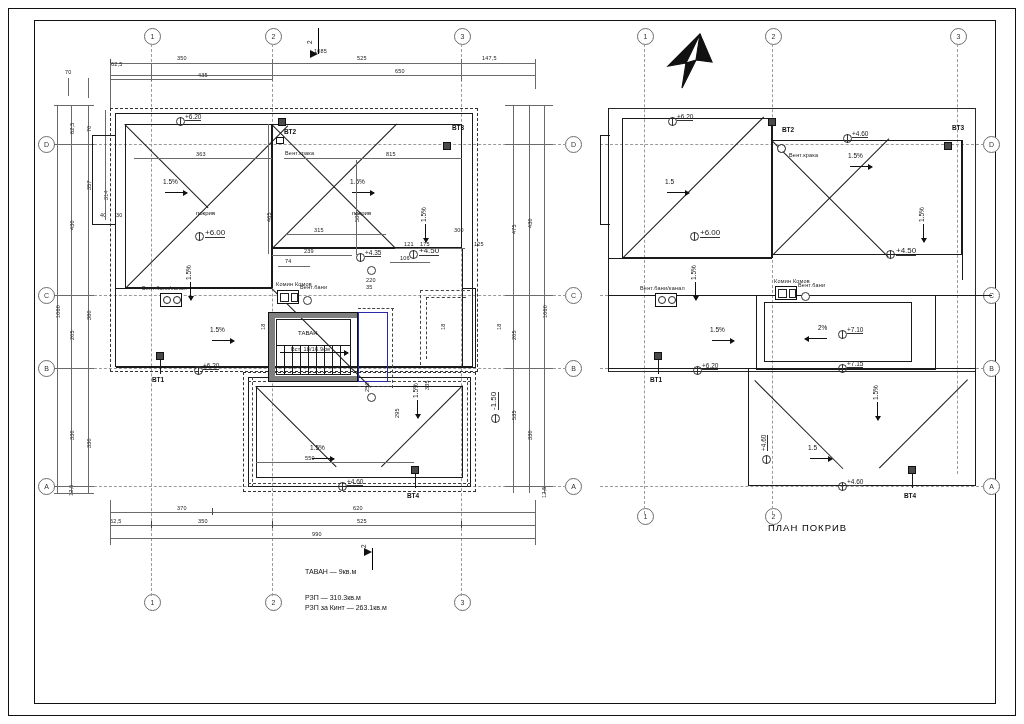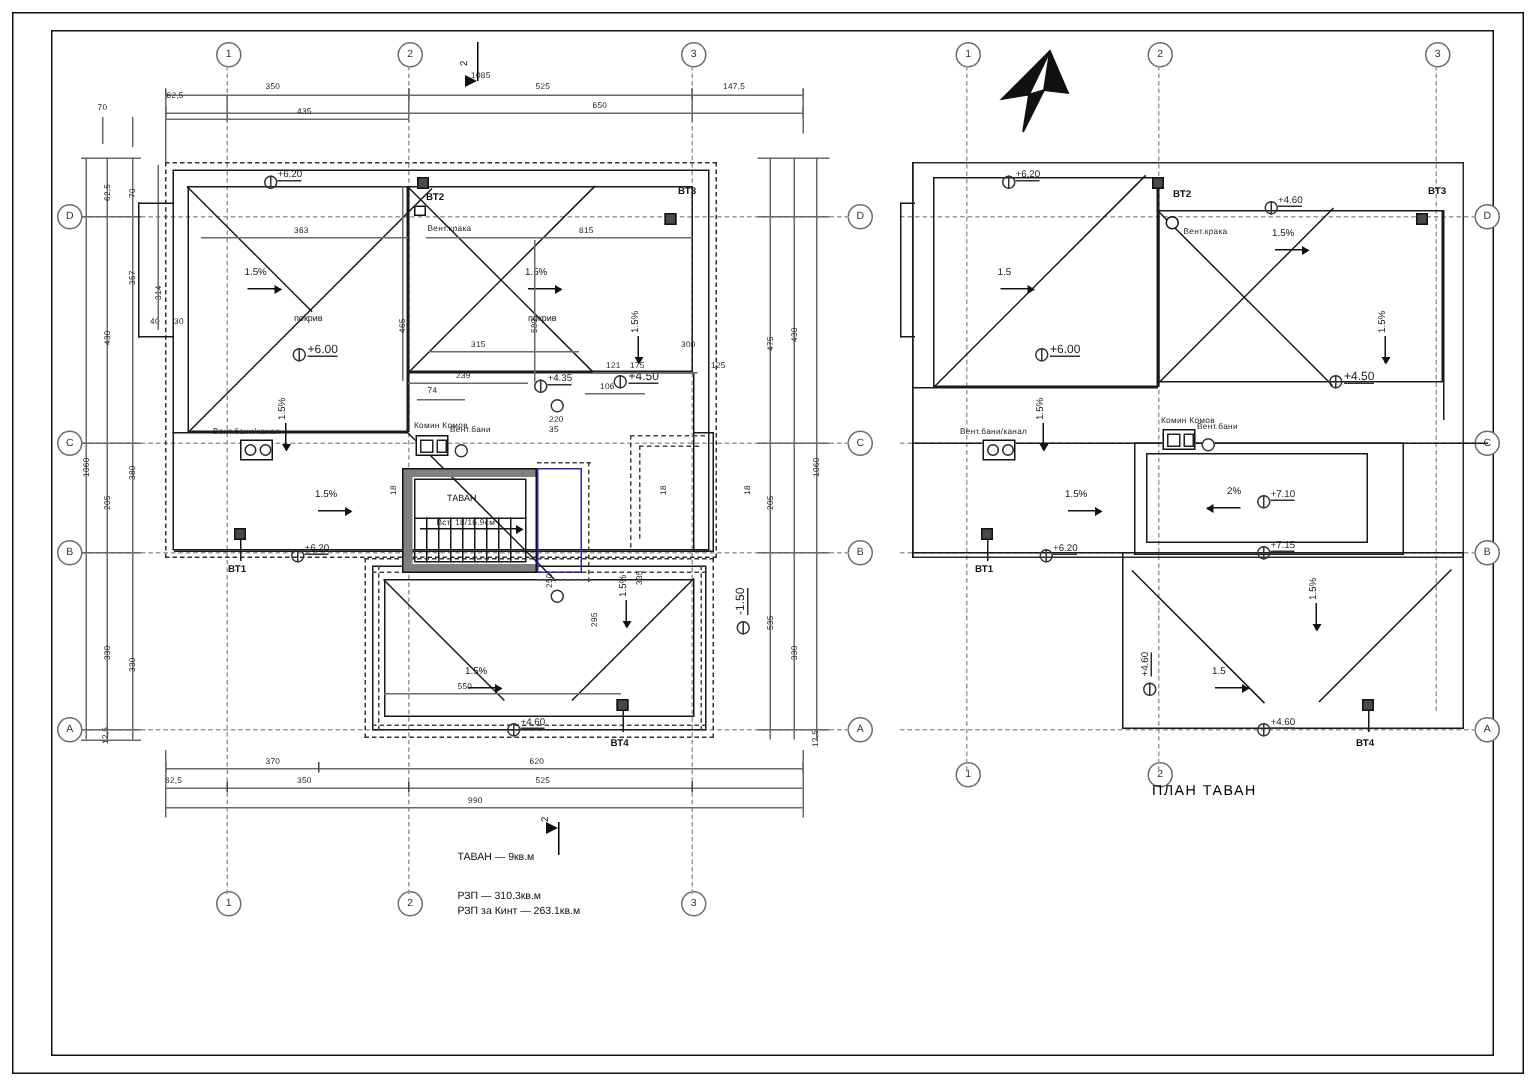--- a/index.html
+++ b/index.html
@@ -468,16 +468,16 @@
     <div class="arrowd" style="left:695px;top:282px;height:18px;"></div>
     <div class="txt slope" style="left:710px;top:326px;">1.5%</div>
     <div class="arrowr" style="left:712px;top:340px;width:22px;"></div>
     <div class="txt slope vert" style="left:872px;top:400px;">1.5%</div>
     <div class="arrowd" style="left:877px;top:402px;height:18px;"></div>
     <div class="txt slope" style="left:808px;top:444px;">1.5</div>
     <div class="arrowr" style="left:810px;top:458px;width:22px;"></div>
     <div class="txt slope" style="left:818px;top:324px;">2%</div>
     <div class="arrowl" style="left:805px;top:338px;width:22px;"></div>
 
-    <div class="txt title" style="left:768px;top:522px;">ПЛАН ТАВАН</div>
+    <div class="txt title" style="left:768px;top:522px;">ПЛАН ПОКРИВ</div>
   </div>
 
 </div>
 
 </body></html>

